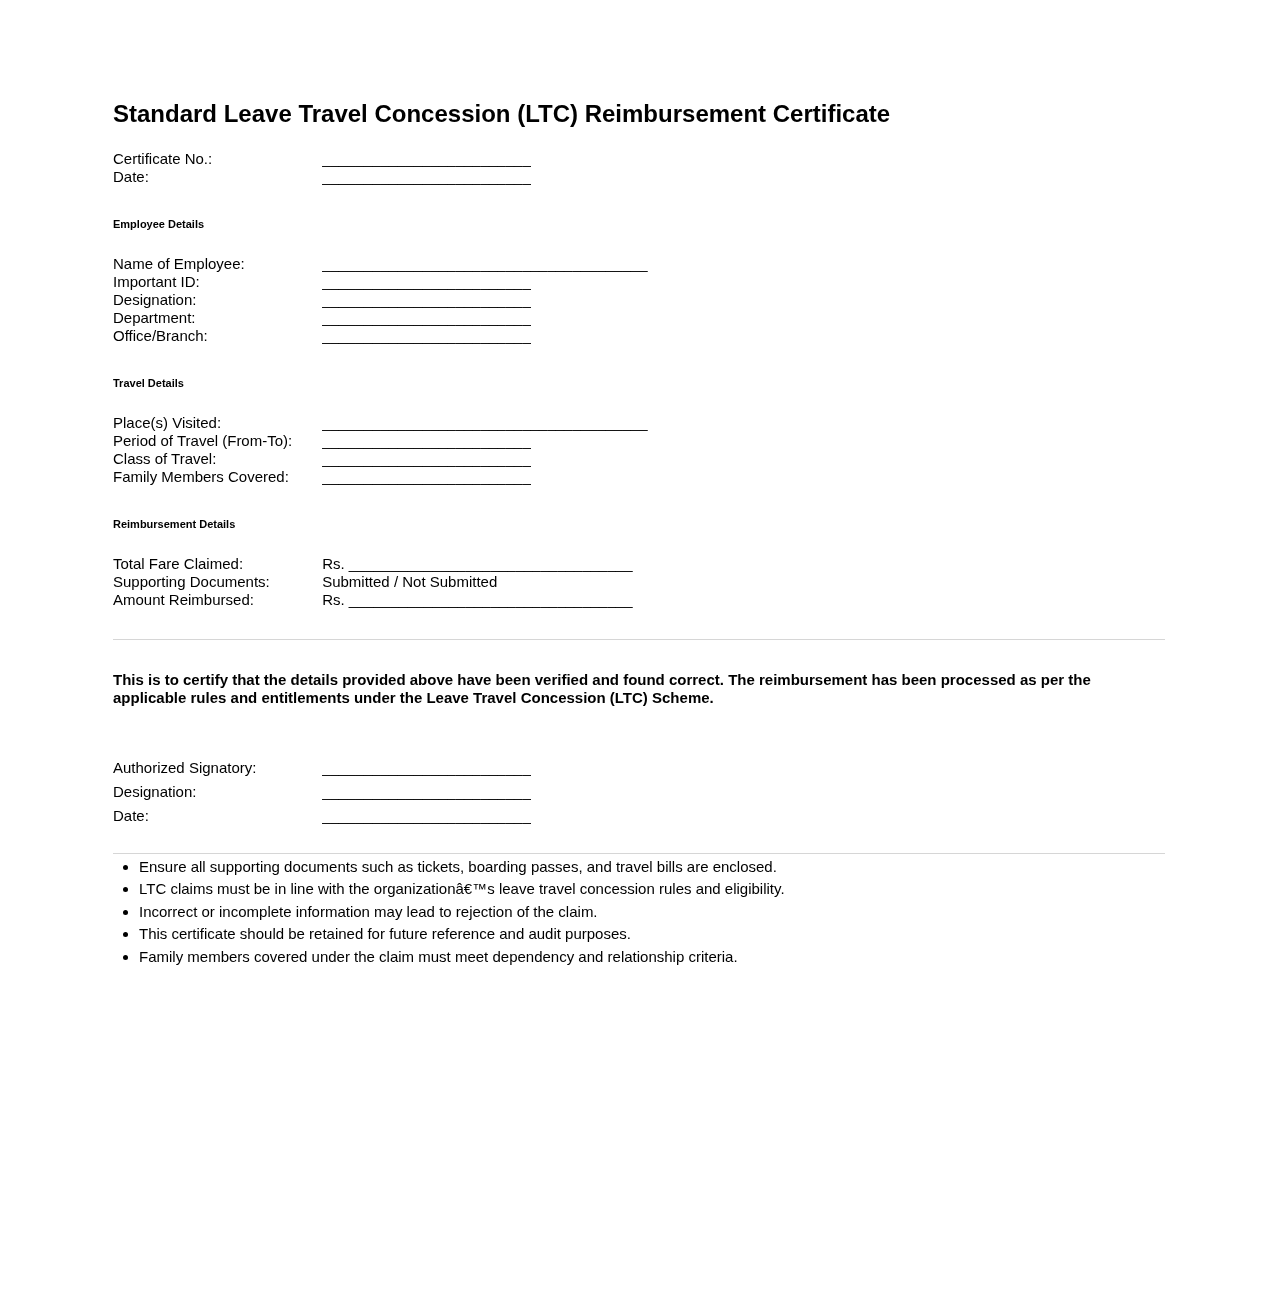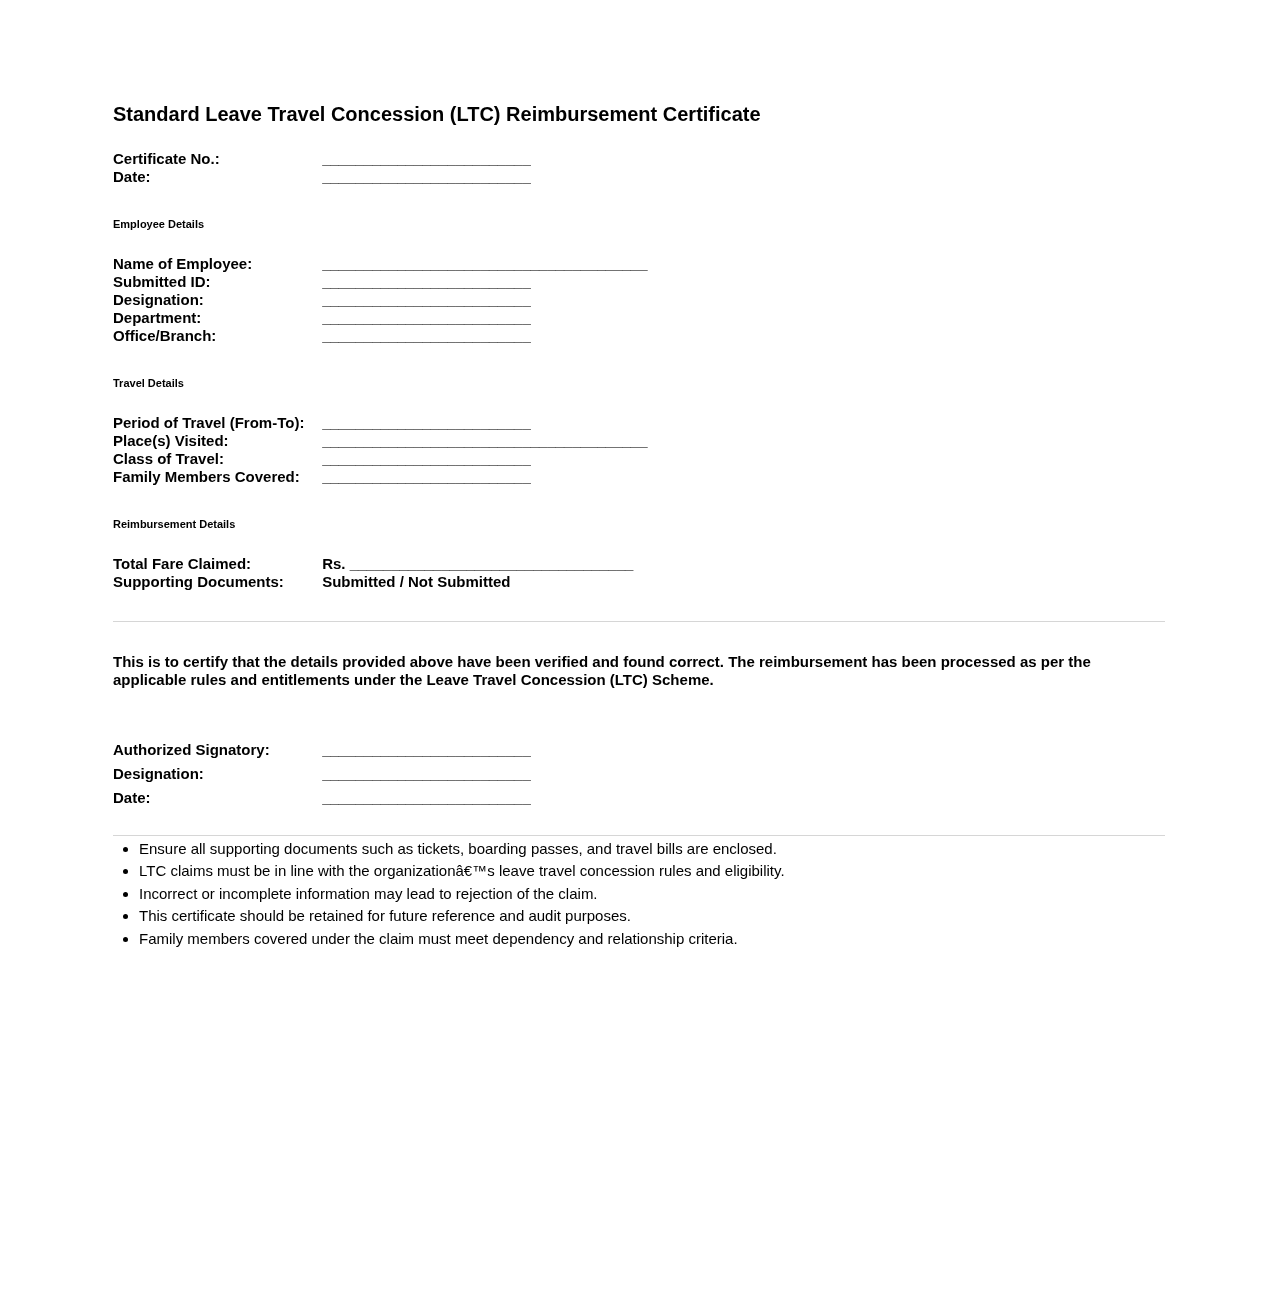--- a/index.html
+++ b/index.html
@@ -11,33 +11,33 @@
     font-size: 15px;
   }
   .page {
     width: 1278px;
     height: 1300px;
     box-sizing: border-box;
     padding: 102px 113px 0 113px;
     overflow: hidden;
   }
   h1.doc-title {
-    font-size: 20px;
+    font-size: 24px;
     line-height: 24px;
     font-weight: bold;
     margin: 0 0 24px 0;
   }
   h2.section-heading {
     font-size: 11px;
     line-height: 20px;
     font-weight: bold;
     margin: 28px 0 21px 0;
   }
   .field-block { margin: 0; }
-  .field-row { line-height: 18px; white-space: nowrap; font-weight: bold; }
+  .field-row { line-height: 18px; white-space: nowrap; }
   .field-label {
     display: inline-block;
     min-width: 205px;
     vertical-align: baseline;
   }
   .blank-line, .field-prefix, .field-value { white-space: pre; }
   hr.divider {
     border: none;
     border-top: 1px solid #d6d6d6;
     margin: 30px 0 0 0;
@@ -76,56 +76,59 @@
       <span class="field-label">Date:</span> <span class="blank-line">_________________________</span>
     </div>
   </div>
 
   <h2 class="section-heading">Employee Details</h2>
   <div class="field-block">
     <div class="field-row">
       <span class="field-label">Name of Employee:</span> <span class="blank-line">_______________________________________</span>
     </div>
     <div class="field-row">
-      <span class="field-label">Submitted ID:</span> <span class="blank-line">_________________________</span>
+      <span class="field-label">Important ID:</span> <span class="blank-line">_________________________</span>
     </div>
     <div class="field-row">
       <span class="field-label">Designation:</span> <span class="blank-line">_________________________</span>
     </div>
     <div class="field-row">
       <span class="field-label">Department:</span> <span class="blank-line">_________________________</span>
     </div>
     <div class="field-row">
       <span class="field-label">Office/Branch:</span> <span class="blank-line">_________________________</span>
     </div>
   </div>
 
   <h2 class="section-heading">Travel Details</h2>
   <div class="field-block">
     <div class="field-row">
-      <span class="field-label">Period of Travel (From-To):</span> <span class="blank-line">_________________________</span>
+      <span class="field-label">Place(s) Visited:</span> <span class="blank-line">_______________________________________</span>
     </div>
     <div class="field-row">
-      <span class="field-label">Place(s) Visited:</span> <span class="blank-line">_______________________________________</span>
+      <span class="field-label">Period of Travel (From-To):</span> <span class="blank-line">_________________________</span>
     </div>
     <div class="field-row">
       <span class="field-label">Class of Travel:</span> <span class="blank-line">_________________________</span>
     </div>
     <div class="field-row">
       <span class="field-label">Family Members Covered:</span> <span class="blank-line">_________________________</span>
     </div>
   </div>
 
   <h2 class="section-heading">Reimbursement Details</h2>
   <div class="field-block">
     <div class="field-row">
       <span class="field-label">Total Fare Claimed:</span> <span class="field-prefix">Rs.</span> <span class="blank-line">__________________________________</span>
     </div>
     <div class="field-row">
       <span class="field-label">Supporting Documents:</span> <span class="field-value">Submitted / Not Submitted</span>
+    </div>
+    <div class="field-row">
+      <span class="field-label">Amount Reimbursed:</span> <span class="field-prefix">Rs.</span> <span class="blank-line">__________________________________</span>
     </div>
   </div>
 
   <hr class="divider">
 
   <p class="certify-para">This is to certify that the details provided above have been verified and found correct. The reimbursement has been processed as per the applicable rules and entitlements under the Leave Travel Concession (LTC) Scheme.</p>
 
   <div class="field-block signature-block">
     <div class="field-row">
       <span class="field-label">Authorized Signatory:</span> <span class="blank-line">_________________________</span>

